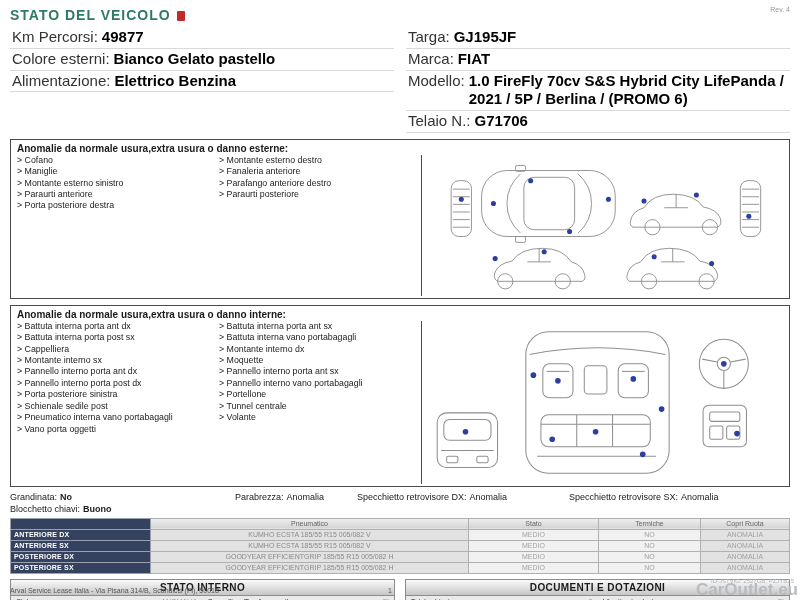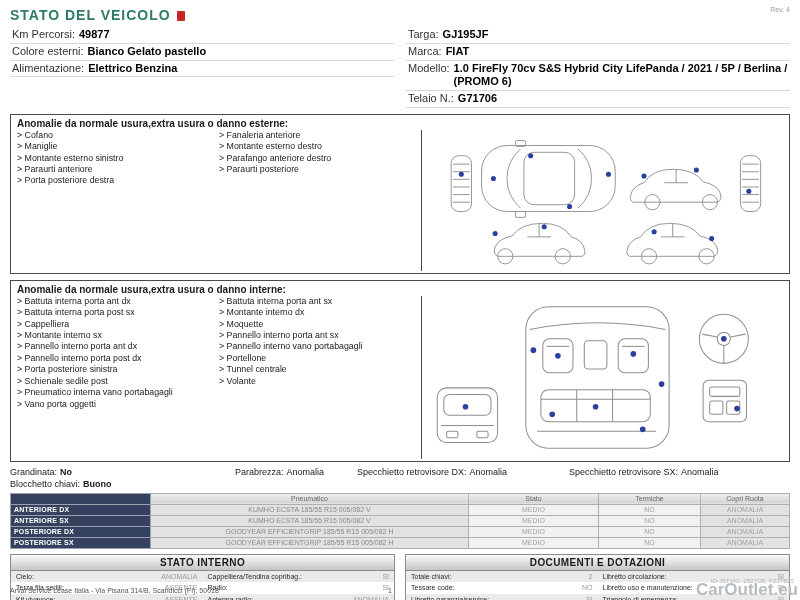--- a/index.html
+++ b/index.html
@@ -7,21 +7,21 @@
   body{font-family:"Liberation Sans",sans-serif;background:#fff;color:#1a1a1a;position:relative;overflow:hidden;}
   .page{width:800px;height:600px;padding:6px 10px;position:relative;}
 
   .header-bar{position:relative;height:18px;}
   .title{display:inline-block;color:var(--teal,#2e7a68);font-size:14px;font-weight:bold;letter-spacing:1px;}
   .report-icon{display:inline-block;width:8px;height:10px;background:var(--icon-red,#c22a2a);margin-left:6px;border-radius:1px;vertical-align:middle;}
   .rev{position:absolute;right:0;top:0;font-size:7px;color:#999;}
 
   .info-grid{display:flex;gap:12px;margin-top:3px;}
   .info-col{width:384px;}
-  .info-row{display:flex;border-bottom:1px solid #d9d9d9;padding:1px 2px;font-size:11px;line-height:1.25;}
+  .info-row{display:flex;border-bottom:1px solid #d9d9d9;padding:1px 2px;font-size:15px;line-height:1.25;}
   .info-row .lbl{color:#333;white-space:nowrap;margin-right:4px;}
   .info-row .val{font-weight:bold;color:#000;}
 
   .section{border:1px solid #4a4a4a;margin-top:6px;}
   .section.ext{height:160px;}
   .section.int{height:182px;}
   .section-title{font-size:10px;font-weight:bold;padding:3px 6px 1px;}
   .section-body{display:flex;height:calc(100% - 17px);}
   .lists{width:410px;display:flex;padding:0 0 0 6px;}
   .alist{width:50%;list-style:none;font-size:8.8px;line-height:1.3;color:#222;padding-right:18px;}
@@ -112,22 +112,22 @@
     <div class="section-body">
       <div class="lists">
         <ul class="alist" id="ext-left">
             <li class="anomaly-item">Cofano</li>
             <li class="anomaly-item">Maniglie</li>
             <li class="anomaly-item">Montante esterno sinistro</li>
             <li class="anomaly-item">Paraurti anteriore</li>
             <li class="anomaly-item">Porta posteriore destra</li>
           </ul>
         <ul class="alist" id="ext-right">
+            <li class="anomaly-item">Montante esterno destro</li>
             <li class="anomaly-item">Fanaleria anteriore</li>
-            <li class="anomaly-item">Montante esterno destro</li>
             <li class="anomaly-item">Parafango anteriore destro</li>
             <li class="anomaly-item">Paraurti posteriore</li>
           </ul>
       </div>
       <div class="diagram">
         <svg viewBox="0 0 385 162" preserveAspectRatio="xMidYMid meet">
           <g class="car-line">
             <rect x="10" y="28" width="24" height="66" rx="9"></rect>
             <path d="M12 38 h20 M12 47 h20 M12 56 h20 M12 65 h20 M12 74 h20 M12 83 h20"></path>
             <rect x="46" y="16" width="158" height="78" rx="30"></rect>
@@ -181,20 +181,21 @@
             <li class="anomaly-item">Montante interno sx</li>
             <li class="anomaly-item">Pannello interno porta ant dx</li>
             <li class="anomaly-item">Pannello interno porta post dx</li>
             <li class="anomaly-item">Porta posteriore sinistra</li>
             <li class="anomaly-item">Schienale sedile post</li>
             <li class="anomaly-item">Pneumatico interna vano portabagagli</li>
             <li class="anomaly-item">Vano porta oggetti</li>
           </ul>
         <ul class="alist" id="int-right">
             <li class="anomaly-item">Battuta interna porta ant sx</li>
+            <li class="anomaly-item">Battuta interna vano portabagagli</li>
             <li class="anomaly-item">Montante interno dx</li>
             <li class="anomaly-item">Moquette</li>
             <li class="anomaly-item">Pannello interno porta ant sx</li>
             <li class="anomaly-item">Pannello interno vano portabagagli</li>
             <li class="anomaly-item">Portellone</li>
             <li class="anomaly-item">Tunnel centrale</li>
             <li class="anomaly-item">Volante</li>
           </ul>
       </div>
       <div class="diagram">

